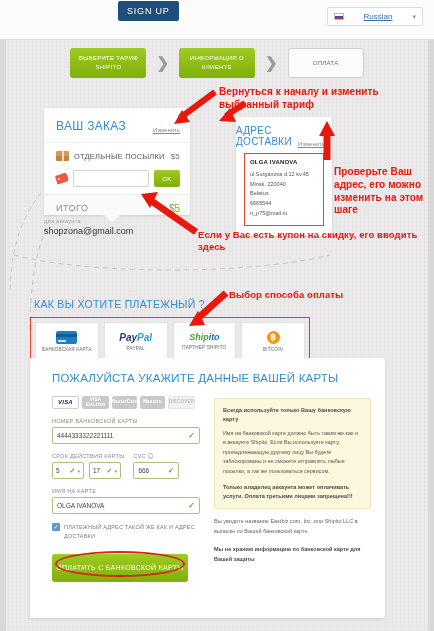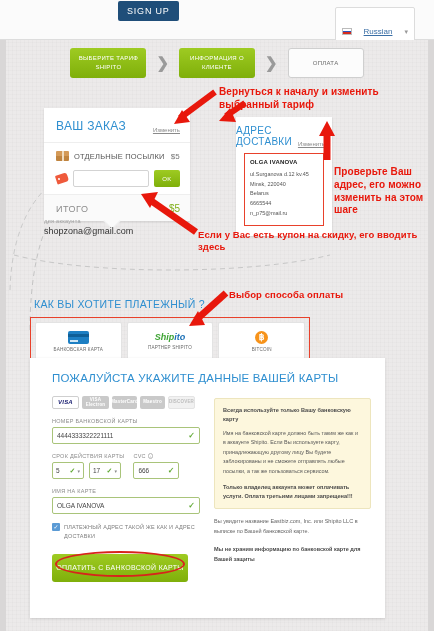--- a/index.html
+++ b/index.html
@@ -20,24 +20,24 @@
   }
   .logo .g1 { color:#3fa535; }
   .logo .g2 { color:#1a6fb5; }
   .logo .dot { color:#3fa535; font-size:10px; vertical-align:super; }
   .signup {
     position:absolute; left:118px; top:1px;
     background:#1f4e79; color:#fff; font-size:9px; letter-spacing:.8px;
     padding:5px 9px; border-radius:2px;
   }
   .lang {
-    position:absolute; right:19px; top:7px;
+    position:absolute; right:11px; top:7px;
     background:#fff; border:1px solid #dcdcdc; border-radius:2px;
-    padding:19px 6px; font-size:8px; color:#3a6ea5;
-    display:flex; align-items:center; gap:12px;
+    padding:4px 6px; font-size:8px; color:#3a6ea5;
+    display:flex; align-items:center; gap:20px;
   }
   .flag {
     width:10px; height:7px; display:inline-block;
     background:linear-gradient(to bottom,#fff 0 33%,#2a52be 33% 66%,#d52b1e 66% 100%);
     border:.5px solid #bbb;
   }
   .lang .lbl { text-decoration:underline; }
   .lang .carot { color:#999; font-size:7px; }
 
   
@@ -83,21 +83,21 @@
   #order .couponrow { display:flex; align-items:center; padding:2px 10px 7px 12px; gap:5px; }
   .tagicon { width:12px; height:9px; flex:none; position:relative;
              background:#ef5a3c; transform:rotate(-18deg);
              border-radius:1px 3px 3px 1px; }
   .tagicon:after { content:""; position:absolute; left:1.5px; top:3px; width:2px; height:2px;
                    border-radius:50%; background:#fff; }
   .coupon { flex:1; height:17px; border:1px solid #d3d3d3; border-radius:2px; background:#fff; }
   .okbtn { width:26px; height:17px; border:none; border-radius:2px; color:#fff;
            font-size:6px; letter-spacing:.4px;
            background-image:linear-gradient(to bottom,#9ecb22,#7faf0a); }
-  #order .total { display:flex; align-items:center; padding:8px 10px 7px 12px;
+  #order .total { display:flex; padding:8px 10px 1px 12px;
                   background:#fafafa; border-top:1px solid #eee; }
   #order .total .t { font-size:9px; color:#8c8c8c; letter-spacing:.5px; }
   #order .total .v { margin-left:auto; font-size:10px; color:#7fae16; }
   .tip { position:absolute; left:62px; bottom:-6px; width:12px; height:12px;
          background:#fafafa; transform:rotate(45deg);
          border-right:1px solid #eee; border-bottom:1px solid #eee; }
   #order { position:absolute; }
   #acct { position:absolute; left:44px; top:218px; width:146px; text-align:left; }
   #acct .cap { font-size:5.5px; color:#a3a3a3; letter-spacing:.3px; }
   #acct .mail { font-size:9px; color:#333; margin-top:2px; }
@@ -270,20 +270,24 @@
 </div>
 
 <div id="paysec">
   <div class="q">КАК ВЫ ХОТИТЕ ПЛАТЕЖНЫЙ ?</div>
   <div class="methods">
     <div class="method">
       <span class="ccglyph"></span>
       <span class="nm">БАНКОВСКАЯ КАРТА</span>
     </div>
     <div class="method">
+      <span class="ppglyph"><span class="a">Pay</span><span class="b">Pal</span></span>
+      <span class="nm">PAYPAL</span>
+    </div>
+    <div class="method">
       <span class="shglyph"><span class="a">Ship</span><span class="b">ito</span></span>
       <span class="nm">ПАРТНЕР SHIPITO</span>
     </div>
     <div class="method">
       <span class="btglyph">฿</span>
       <span class="nm">BITCOIN</span>
     </div>
   </div>
 </div>
 

